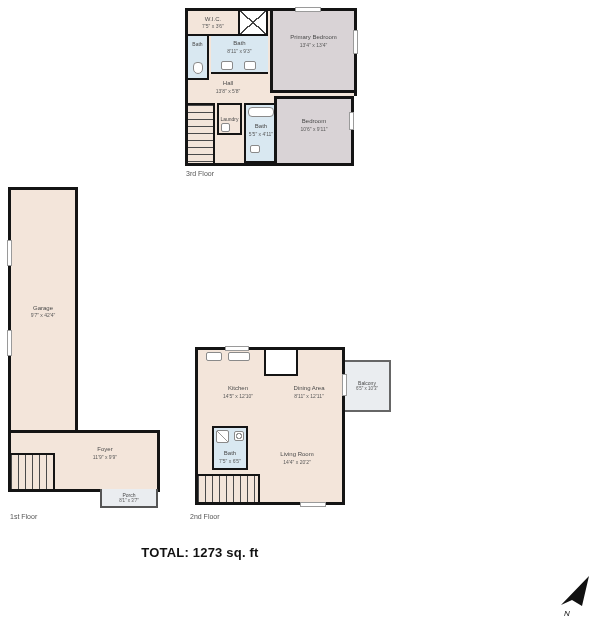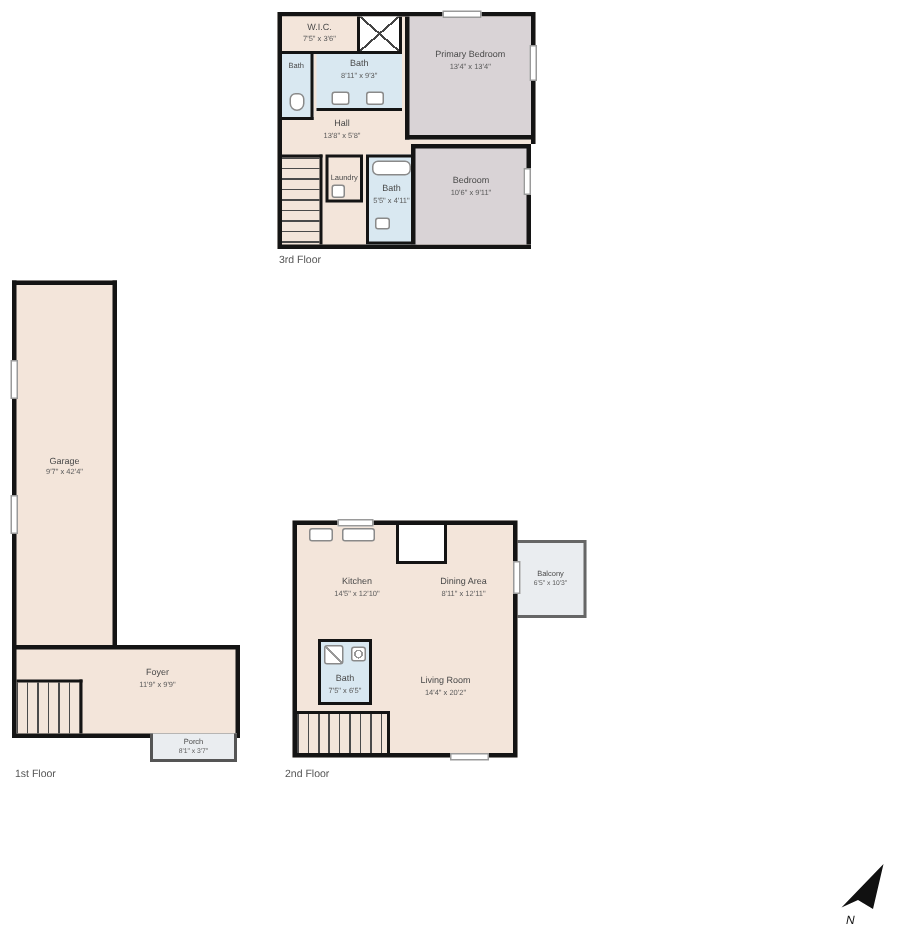--- a/index.html
+++ b/index.html
@@ -166,20 +166,24 @@
 
   <div class="window" style="left:295px;top:7px;width:26px;height:5px;"></div>
   <div class="window" style="left:353px;top:30px;width:5px;height:24px;"></div>
   <div class="window" style="left:349px;top:112px;width:5px;height:18px;"></div>
   <div class="window" style="left:7px;top:240px;width:5px;height:26px;"></div>
   <div class="window" style="left:7px;top:330px;width:5px;height:26px;"></div>
   <div class="window" style="left:225px;top:346px;width:24px;height:5px;"></div>
   <div class="window" style="left:342px;top:374px;width:5px;height:22px;"></div>
   <div class="window" style="left:300px;top:502px;width:26px;height:5px;"></div>
 
+  <div class="total">
+    <span>TOTAL:</span>
+    <span>1273 sq. ft</span>
+  </div>
 
   <div class="compass">
     <svg width="38" height="36" viewBox="0 0 38 36">
       <polygon points="5,32 33,3 26,33 16,27" fill="#111"></polygon>
     </svg>
     <span class="compass-n">N</span>
   </div>
 
 </div>
 

